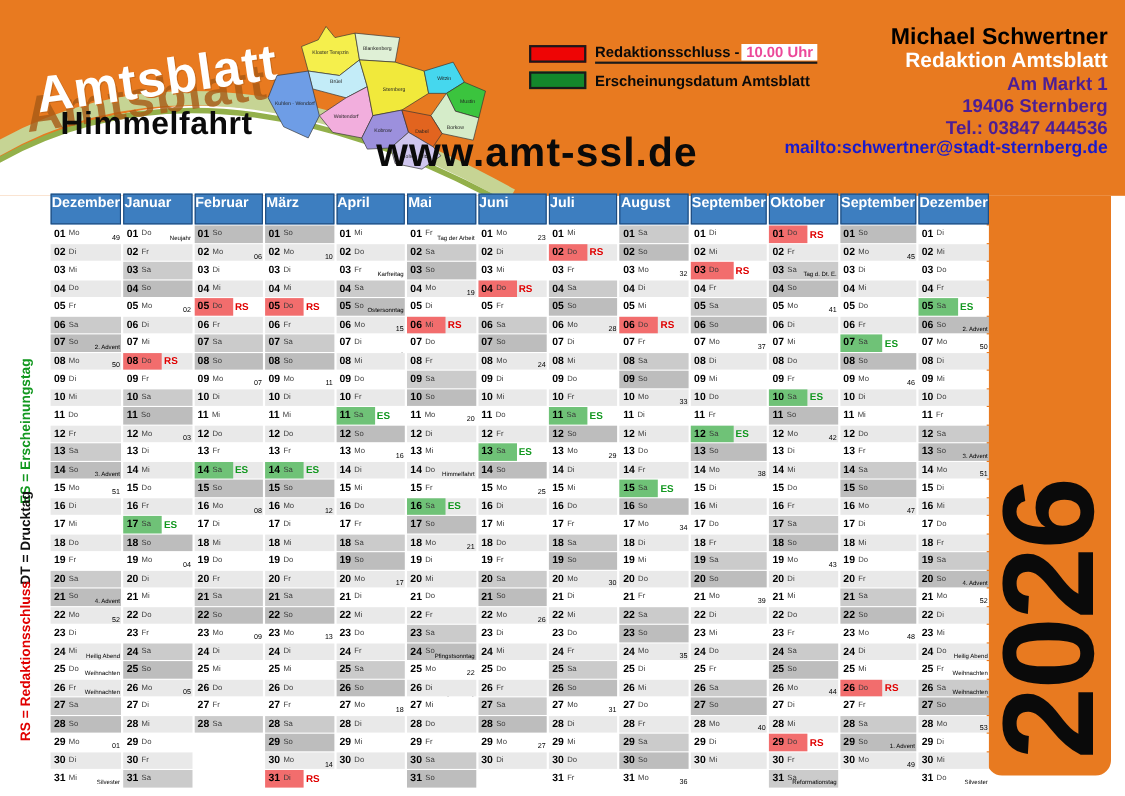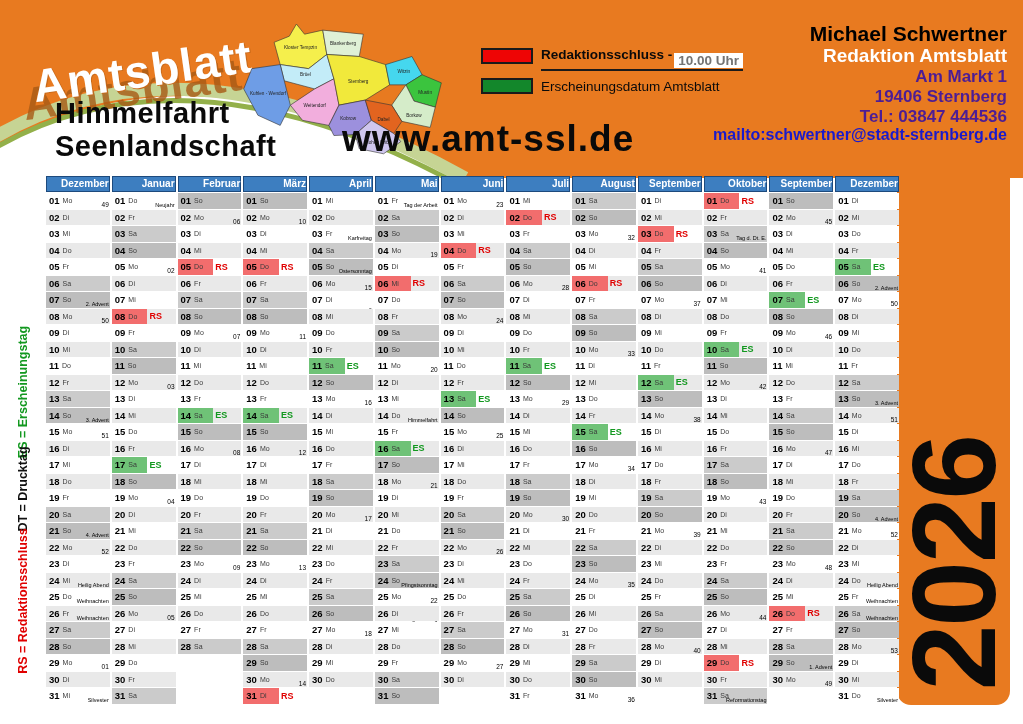--- a/index.html
+++ b/index.html
@@ -19,44 +19,44 @@
   .map-wrap { position:absolute; left:233px; top:20px; width:214px; height:150px; }
   .map-wrap svg { width:100%; height:100%; }
   .map-label { font-size:4.6px; fill:#222; text-anchor:middle; font-family:"Liberation Sans",sans-serif; }
 
   .legend { position:absolute; left:481px; top:40px; }
   .legend-row { display:flex; align-items:center; margin-bottom:7px; }
   .swatch { width:52px; height:16px; border:2px solid #1a1a1a; margin-right:8px; }
   .sw-red { background:var(--rs-bg-strong,#ee0505); }
   .sw-green { background:var(--es-bg-strong,#13872b); }
   .legend-text { font-size:13.5px; font-weight:bold; color:#0a0a0a; border-bottom:2px solid #1a1a1a; padding-bottom:1px; display:flex; align-items:center; }
-  .legend-text2 { font-size:13.5px; font-weight:normal; color:#0a0a0a; }
-  .time-chip { background:#ffffff; color:#737373; padding:0 4px; margin-left:2px;margin-top:13px; }
+  .legend-text2 { font-size:13.5px; font-weight:bold; color:#0a0a0a; }
+  .time-chip { background:#ffffff; color:#ec4899; padding:0 4px; margin-left:2px; }
 
   .site-url { position:absolute; left:342px; top:118px; font-size:37px; font-weight:bold; color:#0a0a0a; letter-spacing:1px; }
 
   .contact { position:absolute; right:16px; top:23px; text-align:right; }
   .contact .c-name  { font-size:21px; font-weight:bold; color:#000000; line-height:22px; }
   .contact .c-role  { font-size:19px; font-weight:bold; color:#ffffff; line-height:22px; }
   .contact .c-line  { font-size:17px; font-weight:bold; color:#4c1d95; line-height:20px; }
   .contact .c-mail  { font-size:16px; font-weight:bold; color:#1a1acc; line-height:15px; }
 
   .year-panel { position:absolute; left:897px; top:178px; width:113px; height:527px; background:var(--orange,#e87a20); border-radius:0 0 14px 14px; }
   .year-text { position:absolute; left:50%; top:50%; transform:translate(-50%,-50%) rotate(-90deg); transform-origin:center;
                font-size:118px; font-weight:bold; color:#0a0a0a; letter-spacing:-2px; top:385px; left:57px; }
 
   .side-label { position:absolute; transform:translate(-50%,-50%) rotate(-90deg); font-size:12.5px; font-weight:bold; white-space:nowrap; }
   #lbl-es { left:23px; top:392px; color:var(--es-text,#2ca32c); }
   #lbl-dt { left:23px; top:489px; color:#111111; }
   #lbl-rs { left:23px; top:601px; color:var(--rs-text,#cc0000); }
 
   .cal { position:absolute; left:46px; top:176px; width:853px; display:grid; grid-template-columns:repeat(13,1fr); column-gap:2px; }
   .month { display:flex; flex-direction:column; }
-  .mh { height:16px; line-height:14px; background:var(--hblue,#3d7ec0); border:1px solid #1d4a7d; color:#fff;
-        font-size:10px; font-weight:bold; text-align:right; }
+  .mh { height:28px; line-height:14px; background:var(--hblue,#3d7ec0); border:1px solid #1d4a7d; color:#fff;
+        font-size:13px; font-weight:bold; text-align:left; }
   .dc { position:relative; height:15.5px; margin-top:1px; display:flex; align-items:center; background:#fff; }
   .dc.ev { background:var(--stripe,#e9e9e9); }
   .dc.sa { background:var(--sa,#cbcbcb); }
   .dc.so { background:var(--so,#bdbdbd); }
   .db { display:inline-flex; align-items:baseline; height:100%; width:56%; padding-left:3px; }
   .mrs .db { background:var(--rs-bg,#f26d6d); }
   .mes .db { background:var(--es-bg,#6fc277); }
   .num { font-size:9.5px; font-weight:bold; color:#000; margin-right:3px; align-self:center; }
   .wd { font-size:7px; color:#3a3a3a; align-self:center; }
   .mk { font-size:9px; font-weight:bold; margin-left:2px; }
@@ -74,21 +74,20 @@
     <path d="M -5,150 Q 190,28 470,182 L -5,182 Z" fill="#ffffff"></path>
     <path d="M -10,140 Q 185,22 465,178" fill="none" stroke="#c6d494" stroke-width="13"></path>
     <path d="M -12,152 Q 180,36 452,181" fill="none" stroke="#93b04a" stroke-width="5"></path>
   </svg>
 
   <div class="brand-shadow">Amtsblatt</div>
   <div class="brand">Amtsblatt</div>
 
   <div class="region-title">
     <div>Himmelfahrt</div>
-    <div>Seenlandschaft</div>
   </div>
 
   <div class="map-wrap">
     <svg viewBox="0 0 210 148">
       <g stroke="#333" stroke-width="0.6" stroke-linejoin="round">
         <polygon points="62,4 70,14 88,10 92,34 74,48 46,44 40,22 55,16" fill="#f5ef4c"></polygon>
         <polygon points="88,10 128,14 124,36 92,34" fill="#dff0d6"></polygon>
         <polygon points="46,44 74,48 92,34 99,58 80,68 50,60" fill="#c3ecf8"></polygon>
         <polygon points="18,48 46,44 50,60 56,84 46,104 24,94 10,68" fill="#6e9de6"></polygon>
         <polygon points="56,84 80,68 99,58 104,84 94,104 68,99" fill="#f2aedd"></polygon>

